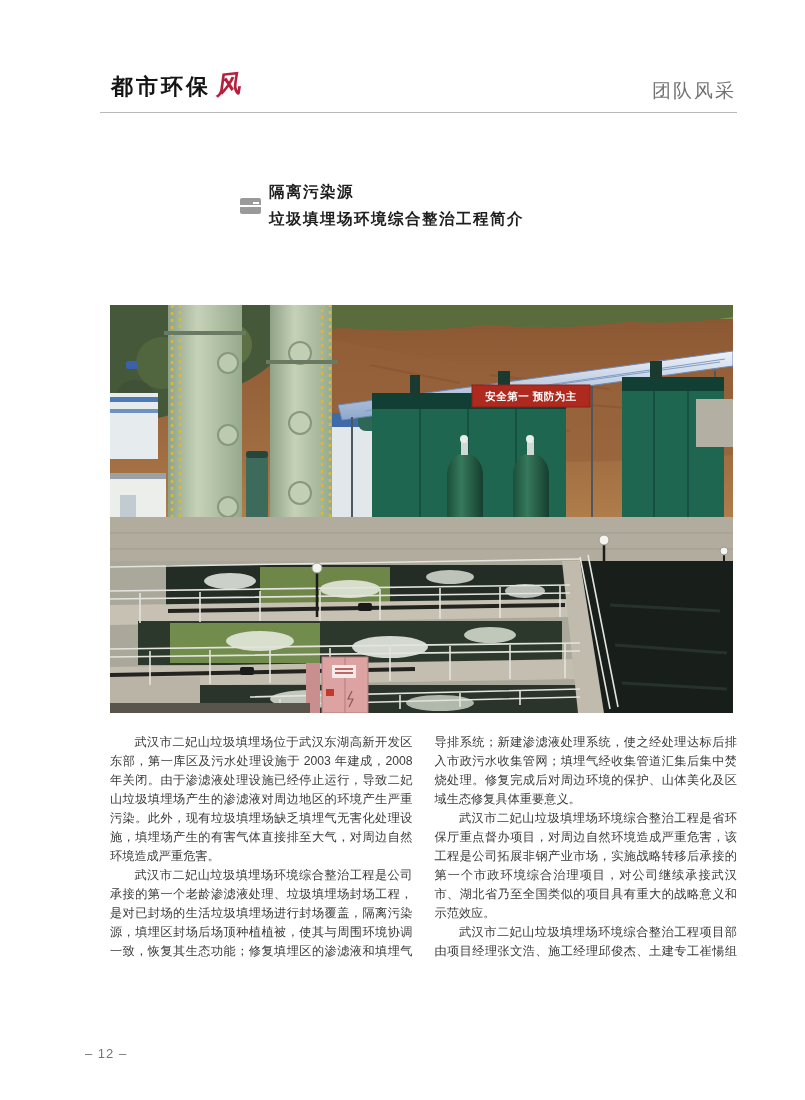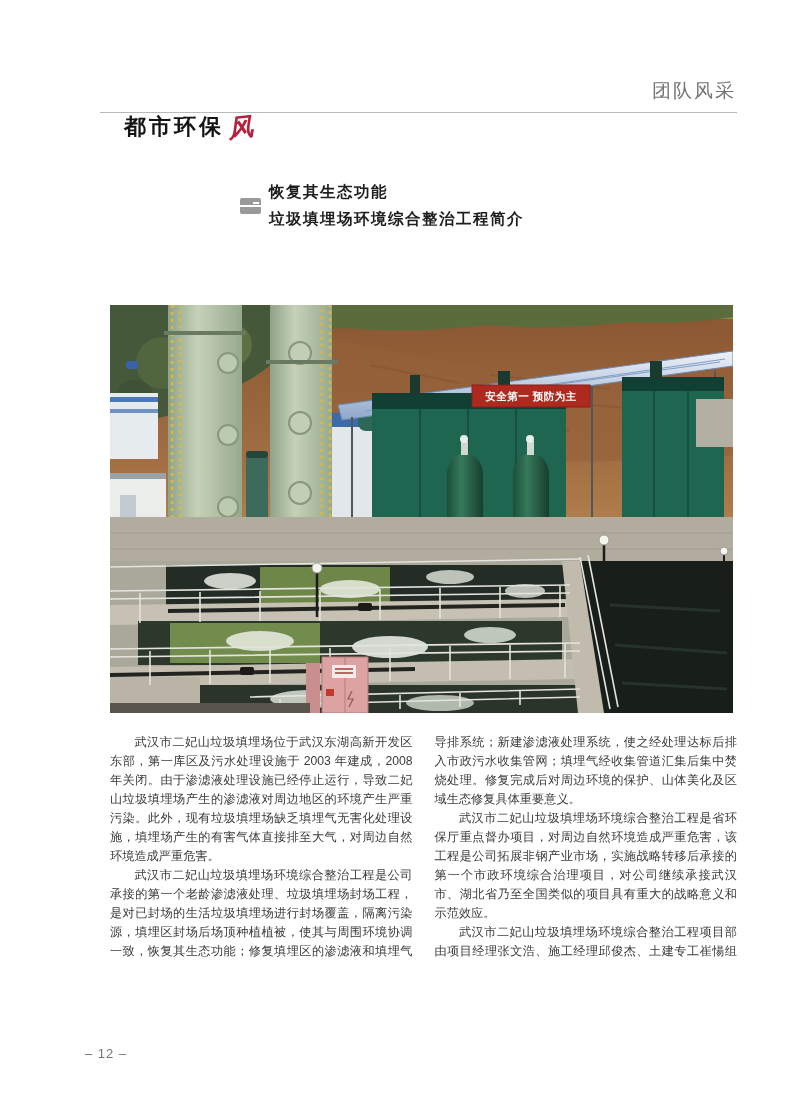--- a/index.html
+++ b/index.html
@@ -1,21 +1,21 @@
 <!DOCTYPE html>
 <html><head>
 <meta charset="utf-8">
 <style>
   * { margin:0; padding:0; box-sizing:border-box; }
   html,body { width:805px; height:1100px; background:#ffffff;
     font-family:"Liberation Sans", sans-serif; }
   .page { position:relative; width:805px; height:1100px; background:#fff; overflow:hidden; }
 
   
-  .masthead { position:absolute; left:124px; top:72px; display:flex; align-items:center;margin-top:40px; }
+  .masthead { position:absolute; left:111px; top:72px; display:flex; align-items:flex-start; }
   .logo-text { font-size:22px; font-weight:bold; color:#141414; letter-spacing:3px; }
   .logo-mark { font-size:25px; color:#b5213c; margin-left:4px; font-style:italic;
     transform:rotate(-6deg); line-height:1; font-weight:bold; }
   .section-label { position:absolute; right:69px; top:78px; font-size:19px; color:#737373; letter-spacing:2px; }
   .head-rule { position:absolute; left:100px; top:112px; width:637px; height:1px; background:#b9b9b9; }
 
   
   .title-block { position:absolute; left:240px; top:178px; display:flex; }
   .title-icon { width:21px; height:16px; background:#9a9a9a; border-radius:2px; position:relative; margin-top:20px; flex:0 0 auto; }
   .title-icon::after { content:""; position:absolute; left:0; right:0; top:7px; height:2px; background:#fff; }
@@ -44,21 +44,21 @@
   <div class="masthead">
     <span class="logo-text">都市环保</span>
     <span class="logo-mark">风</span>
   </div>
   <div class="section-label">团队风采</div>
   <div class="head-rule"></div>
 
   <div class="title-block">
     <span class="title-icon"></span>
     <div class="title-text">
-      <div>恢复其生态功能</div>
+      <div>隔离污染源</div>
       <div>垃圾填埋场环境综合整治工程简介</div>
     </div>
   </div>
 
   <div class="photo-wrap">
     <svg viewBox="0 0 623 408" xmlns="http://www.w3.org/2000/svg">
       <defs>
         <linearGradient id="earthG" x1="0" y1="0" x2="0" y2="1">
           <stop offset="0" stop-color="#8a5632"></stop>
             <stop offset="0.6" stop-color="#a06c41"></stop>

